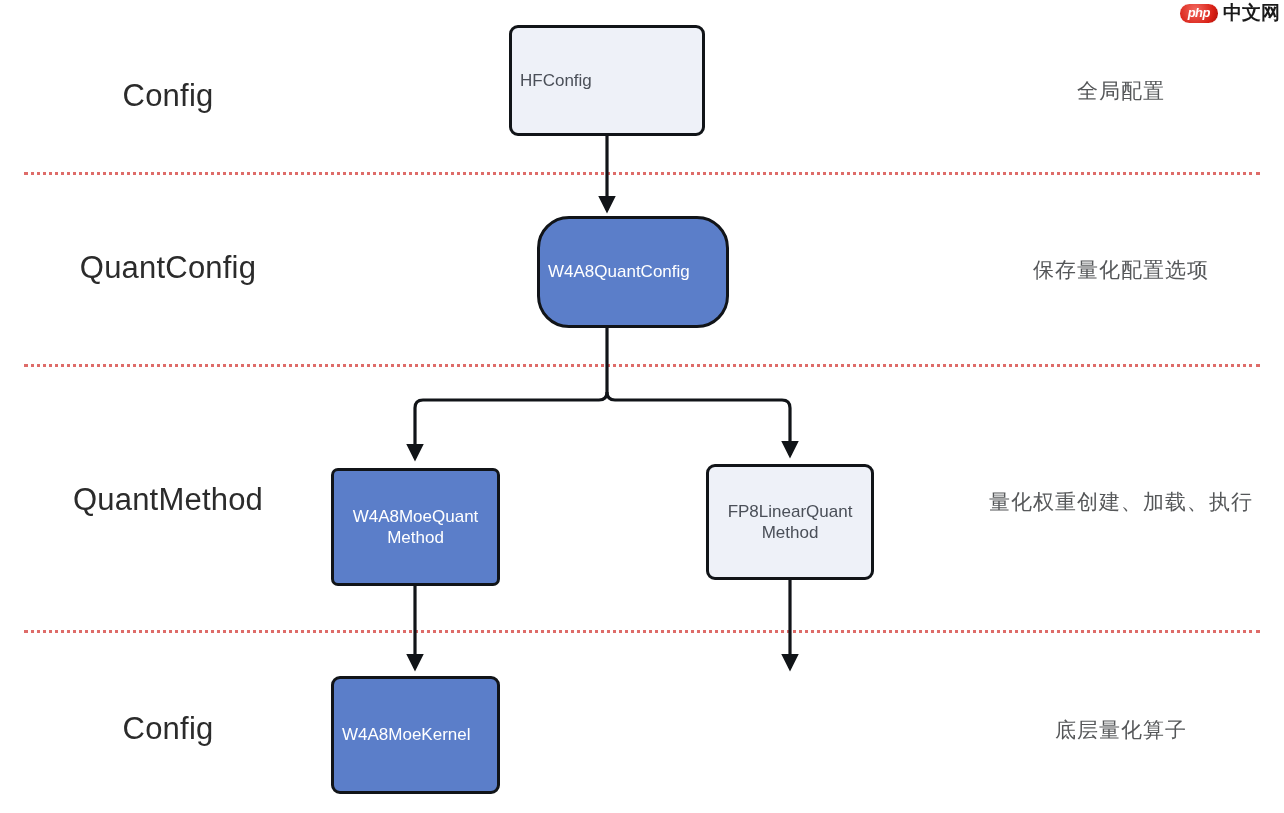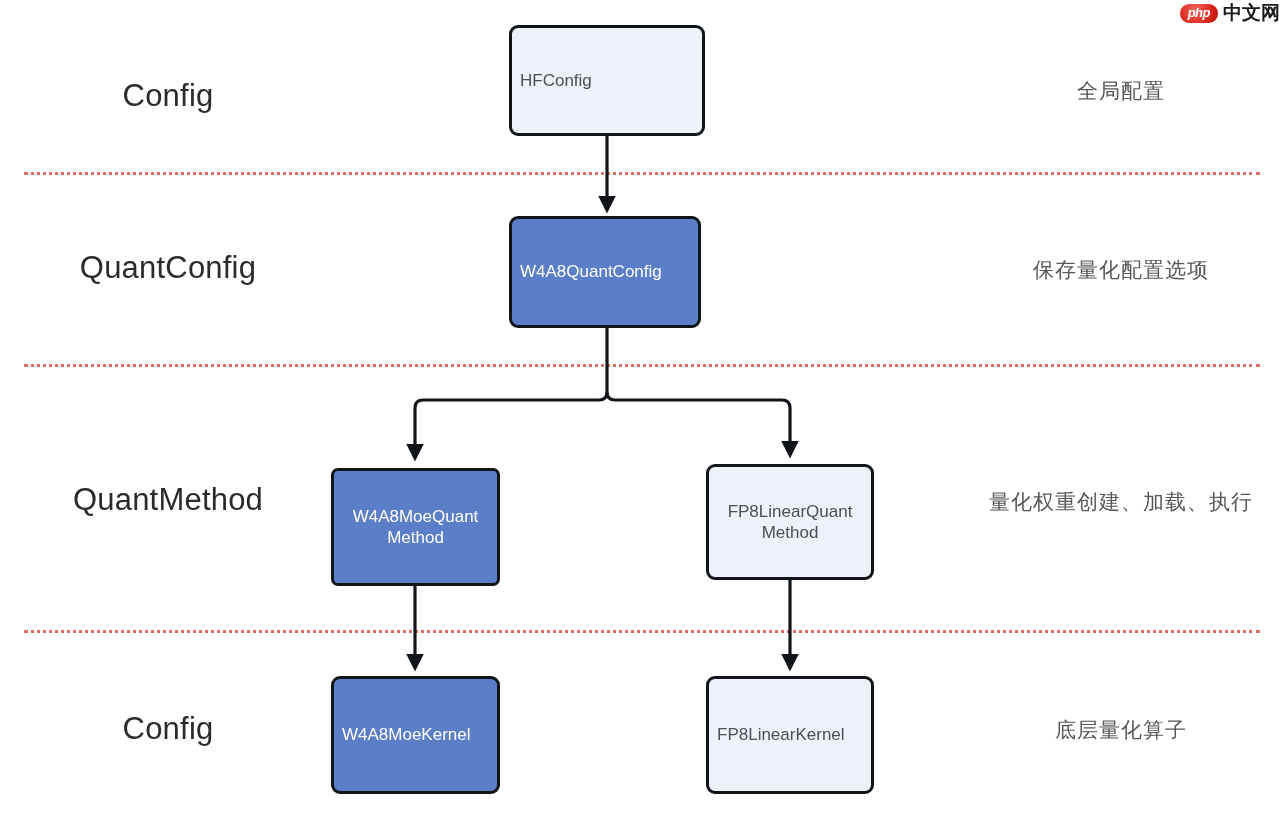--- a/index.html
+++ b/index.html
@@ -158,33 +158,30 @@
 
       <path d="M 415 585 L 415 668" marker-end="url(#arrow)"></path>
       <path d="M 790 580 L 790 668" marker-end="url(#arrow)"></path>
     </g>
   </svg>
 
   <div class="node light" style="left:509px; top:25px;  width:196px; height:111px;">
     <span>HFConfig</span>
   </div>
 
-  <div class="node blue" style="left:509px; top:216px; width:192px; height:112px;">
+  <div class="node blue" style="left:537px; top:216px; width:192px; height:112px;border-radius:32px;">
     <span>W4A8QuantConfig</span>
   </div>
 
   <div class="node blue" style="left:331px; top:468px; width:169px; height:118px;border-radius:7px;">
     <span style="max-width:150px;">W4A8MoeQuant Method</span>
   </div>
 
   <div class="node light" style="left:706px; top:464px; width:168px; height:116px;">
     <span style="max-width:150px;">FP8LinearQuant Method</span>
   </div>
 
   <div class="node blue" style="left:331px; top:676px; width:169px; height:118px;">
     <span>W4A8MoeKernel</span>
   </div>
 
-  <div class="node light" style="left:706px; top:676px; width:168px; height:118px;">
-    <span>FP8LinearKernel</span>
-  </div>
 
 </div>
 
 </body></html>

